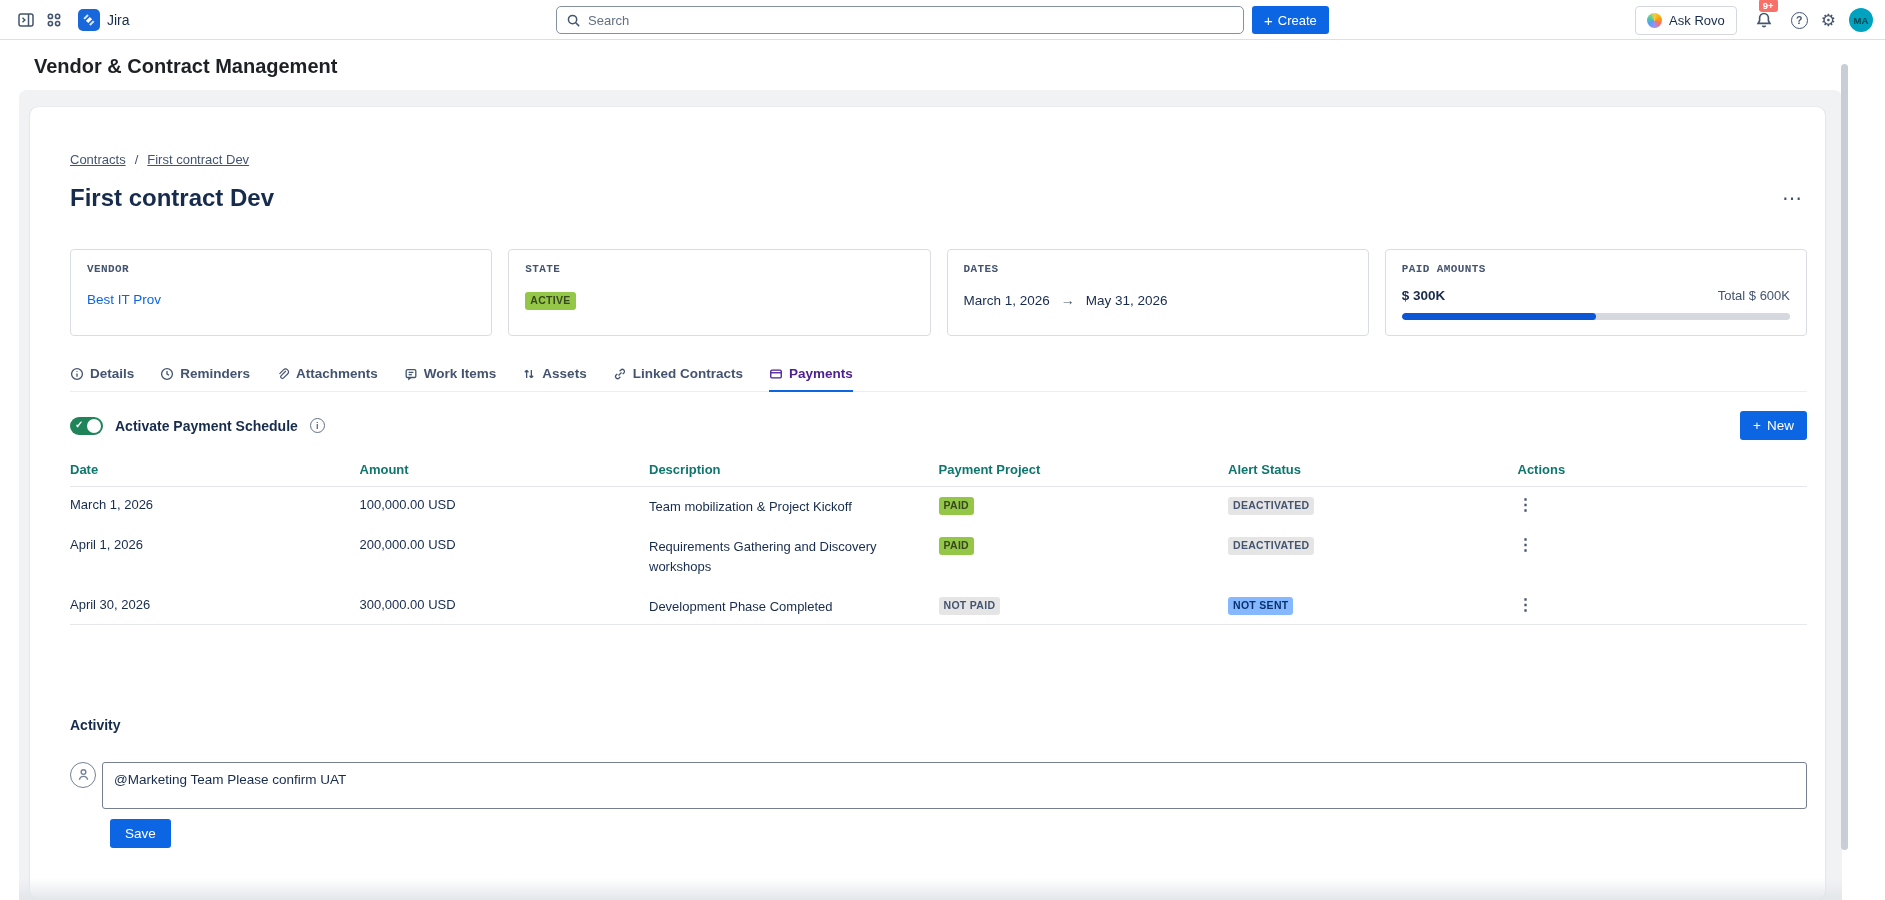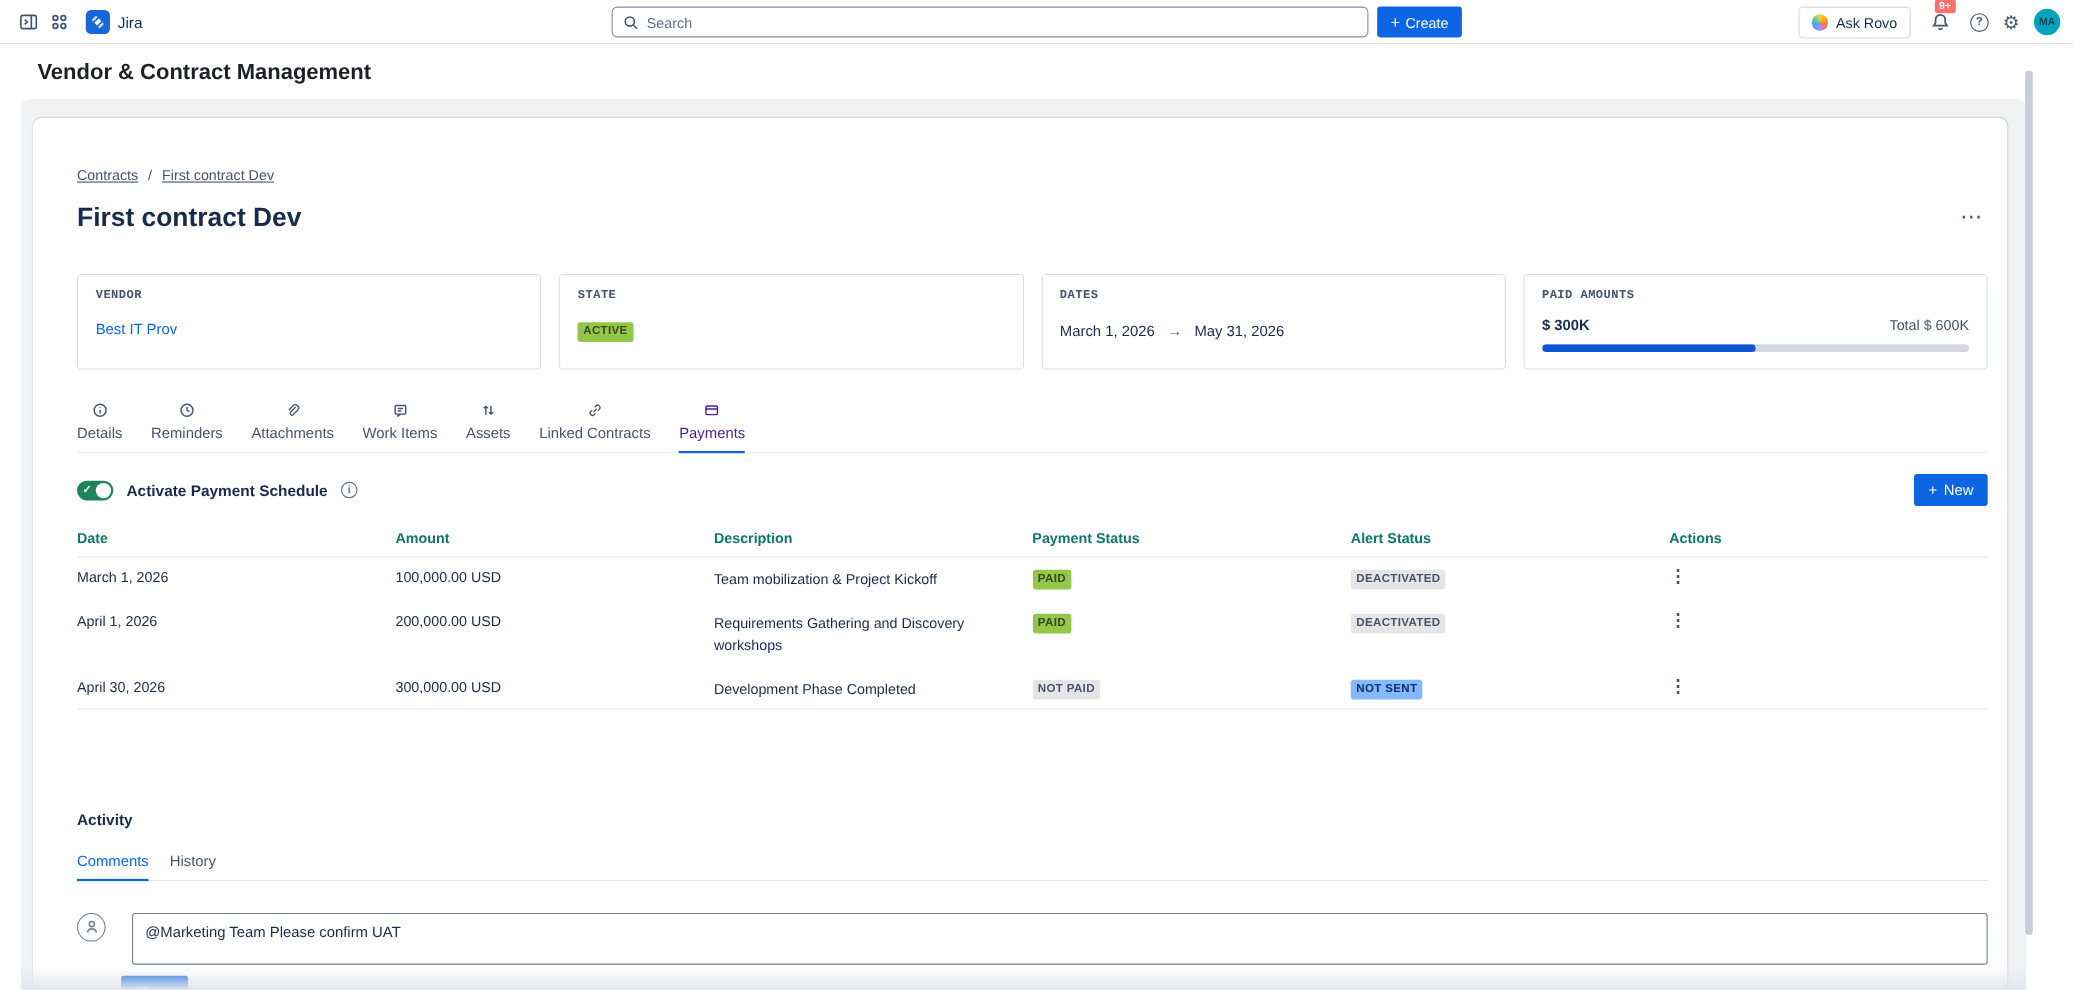--- a/index.html
+++ b/index.html
@@ -91,22 +91,22 @@
   .dates-val { display:flex; align-items:center; gap:11px; }
   .date-arrow { color:#44546f; font-size:14px; }
   .paid-row { margin-top:13px; display:flex; justify-content:space-between; align-items:baseline; }
   .paid-left { font-size:13.5px; font-weight:700; color:#172b4d; }
   .paid-total { font-size:13px; color:#44546f; }
   .progress-track { margin-top:10px; height:7px; border-radius:4px; background:#d5d9df; overflow:hidden; }
   .progress-fill { height:100%; background:#0c55d4; border-radius:4px; width:0; }
 
   
   .tabs-row { margin-top:30px; display:flex; gap:26px; border-bottom:1px solid #edeef1; }
-  .tab { display:flex; align-items:center; gap:6px; font-size:13.5px; font-weight:400;
-    color:#44546f; padding-bottom:9px; cursor:pointer; border-bottom:2px solid transparent; margin-bottom:-1px;flex-direction:column; }
+  .tab { display:flex; align-items:center; gap:6px; font-size:13.5px; font-weight:700;
+    color:#44546f; padding-bottom:9px; cursor:pointer; border-bottom:2px solid transparent; margin-bottom:-1px; }
   .tab.active { color:#4c1d95; border-bottom-color:#0c66e4; }
 
   
   .toolbar-row { margin-top:19px; display:flex; justify-content:space-between; align-items:center; }
   .toggle-group { display:flex; align-items:center; gap:12px; }
   .toggle { width:33px; height:18px; border-radius:10px; background:#1f845a; position:relative; cursor:pointer; }
   .toggle .check { position:absolute; left:5px; top:2px; color:#fff; font-size:10px; font-weight:700; }
   .toggle .knob { position:absolute; right:2px; top:2px; width:14px; height:14px; border-radius:50%; background:#fff; }
   .toggle-label { font-size:14px; font-weight:600; color:#172b4d; }
   .info-circle { width:15px; height:15px; border:1.4px solid #626f86; border-radius:50%;
@@ -125,21 +125,21 @@
   .t-row:last-child { border-bottom:1px solid #e6e8eb; padding-bottom:6px; }
   .cell-desc { padding-right:55px; line-height:1.55; }
   .kebab { color:#44546f; font-size:16px; font-weight:700; cursor:pointer; width:18px; text-align:center; line-height:1; }
 
   
   .activity-title { margin-top:92px; font-size:14px; font-weight:700; color:#172b4d; }
   .sub-tabs { margin-top:22px; display:flex; gap:19px; border-bottom:1px solid #dfe2e6; }
   .sub-tab { font-size:13.5px; color:#44546f; padding-bottom:9px; cursor:pointer;
     border-bottom:2px solid transparent; margin-bottom:-1px; }
   .sub-tab.active { color:#0c66e4; font-weight:500; border-bottom-color:#0c66e4; }
-  .comment-row { margin-top:29px; display:flex; align-items:flex-start; gap:24px; }
+  .comment-row { margin-top:29px; display:flex; align-items:flex-start; gap:6px; }
   .comment-avatar { width:26px; height:26px; border-radius:50%; border:1.6px solid #758195;
     display:flex; align-items:center; justify-content:center; color:#758195; background:#fff; flex:none; }
   .comment-input { flex:1; height:47px; border:1px solid #767e8f; border-radius:3px;
     padding:8px 11px; font-size:13.5px; color:#172b4d; resize:none; outline:none;
     font-family:"Liberation Sans",sans-serif; line-height:1.4; }
   .save-btn { margin:10px 0 0 40px; background:#0c66e4; color:#fff; border:none; border-radius:3px;
     font-size:13.5px; font-weight:500; padding:7px 15px; cursor:pointer; font-family:"Liberation Sans",sans-serif; }
 
   .scroll-thumb { position:absolute; left:1841px; top:64px; width:7px; height:786px;
     background:#c8cdd6; border-radius:4px; }
@@ -346,21 +346,21 @@
         <span>New</span>
       </button>
     </div>
 
     
     <div class="pay-table">
       <div class="t-head">
         <div>Date</div>
         <div>Amount</div>
         <div>Description</div>
-        <div>Payment Status</div>
+        <div>Payment Project</div>
         <div>Alert Status</div>
         <div>Actions</div>
       </div>
 
       <div class="t-row">
         <div>March 1, 2026</div>
         <div>100,000.00 USD</div>
         <div class="cell-desc">Team mobilization &amp; Project Kickoff</div>
         <div><span class="badge badge-lime">PAID</span></div>
         <div><span class="badge badge-gray">DEACTIVATED</span></div>
@@ -381,24 +381,20 @@
         <div>300,000.00 USD</div>
         <div class="cell-desc">Development Phase Completed</div>
         <div><span class="badge badge-gray">NOT PAID</span></div>
         <div><span class="badge badge-blue">NOT SENT</span></div>
         <div><span class="kebab">⋮</span></div>
       </div>
     </div>
 
     
     <h3 class="activity-title">Activity</h3>
-    <div class="sub-tabs">
-      <div class="sub-tab active">Comments</div>
-      <div class="sub-tab">History</div>
-    </div>
 
     <div class="comment-row">
       <div class="comment-avatar">
         <span>
           <svg width="15" height="15" viewBox="0 0 16 16" fill="none" stroke="currentColor" stroke-width="1.5">
             <circle cx="8" cy="5.4" r="2.5"></circle>
               <path d="M3.6 13.6 a4.5 4.5 0 0 1 8.8 0"></path>
           </svg>
         </span>
       </div>

